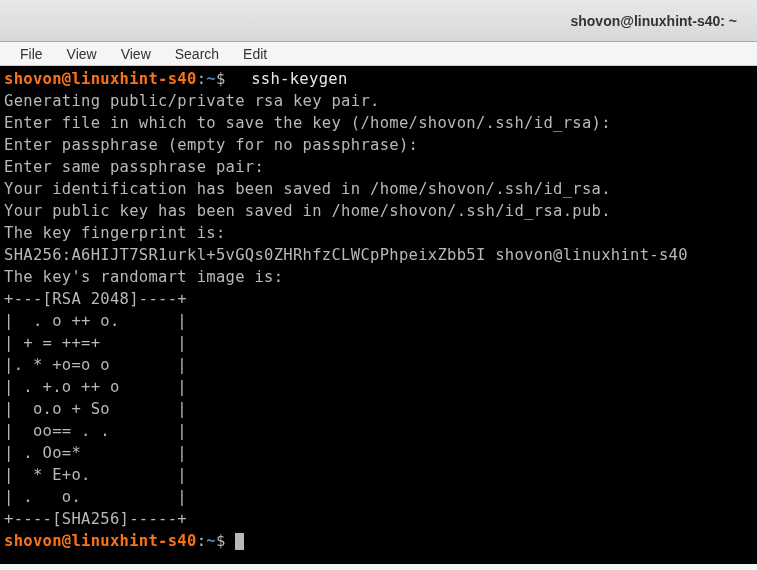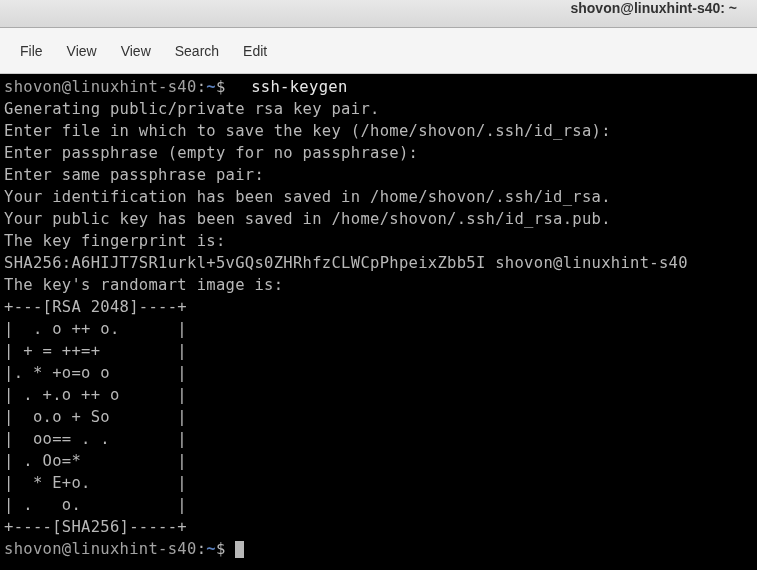--- a/index.html
+++ b/index.html
@@ -9,34 +9,35 @@
     }
     body {
       font-family: sans-serif;
       background: #f5f5f5;
       width: 757px;
       height: 570px;
       overflow: hidden;
     }
     .titlebar {
       background: linear-gradient(to bottom, #e8e8e8, #d8d8d8);
-      height: 28px;
+      height: 42px;
       display: flex;
+      align-items: center;
       justify-content: flex-end;
       padding: 0 20px;
       border-bottom: 1px solid #aaa;
     }
     .titlebar-title {
       font-weight: bold;
       color: #333;
       font-size: 14px;
     }
     .menubar {
       background: #f5f5f5;
-      height: 46px;
+      height: 24px;
       display: flex;
       align-items: center;
       padding: 0 10px;
       gap: 4px;
       border-bottom: 1px solid #ccc;
     }
     .menu-item {
       padding: 4px 10px;
       font-size: 14px;
       color: #333;
@@ -47,22 +48,22 @@
       font-family: 'DejaVu Sans Mono', 'Liberation Mono', Consolas, monospace;
       font-size: 15.5px;
       line-height: 1.42;
       padding: 2px 4px;
       overflow: hidden;
       height: calc(100% - 72px);
       white-space: pre;
       letter-spacing: 0.3px;
     }
     .prompt-user {
-      color: #a3a3a3;
-      font-weight: normal;
+      color: #f97316;
+      font-weight: bold;
     }
     .prompt-path {
       color: #5a7fbb;
       font-weight: bold;
     }
     .prompt-dollar {
       color: #b8b8b8;
     }
     .command {
       color: #e8e8e8;

